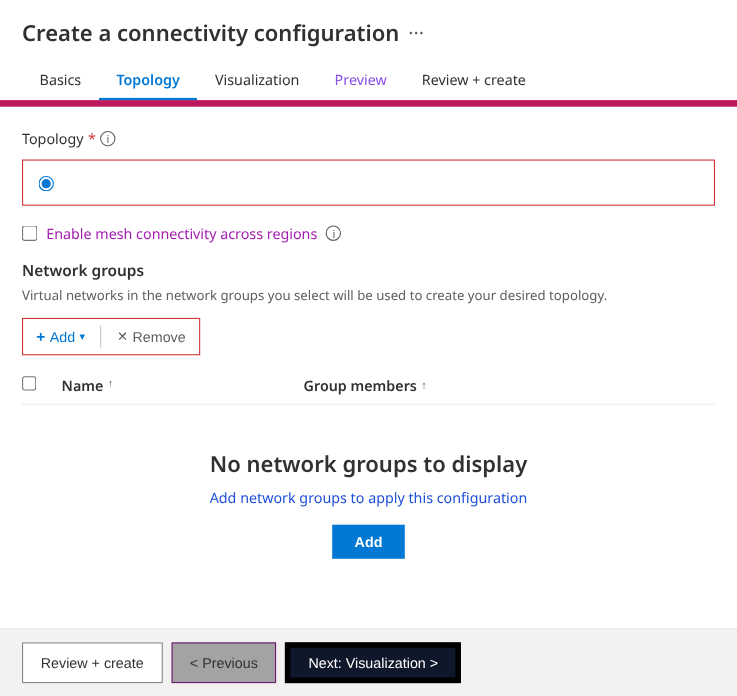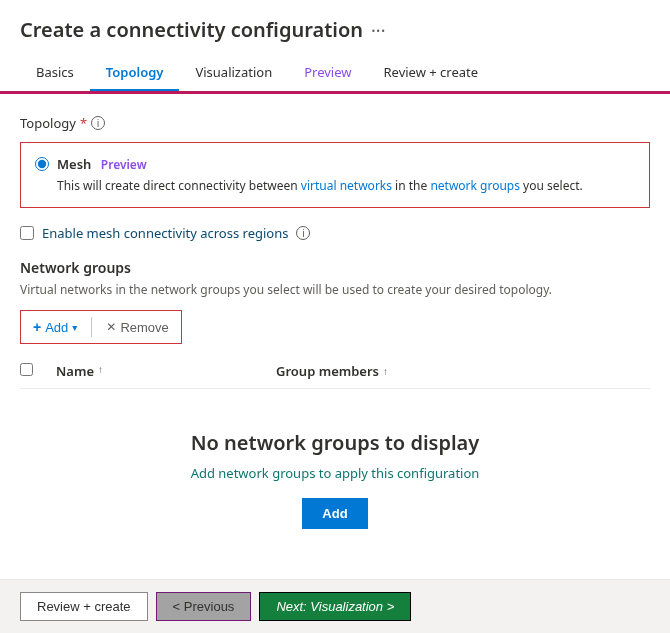--- a/index.html
+++ b/index.html
@@ -11,21 +11,21 @@
       width: 670px;
       min-height: 633px;
     }
     .page-wrapper {
       display: flex;
       flex-direction: column;
       height: 633px;
     }
     .header {
       padding: 16px 20px 0 20px;
-      border-bottom: 3px solid #be185d;
+      border-bottom: 6px solid #be185d;
     }
     .title-row {
       display: flex;
       align-items: center;
       gap: 8px;
       margin-bottom: 12px;
     }
     .page-title {
       font-size: 20px;
       font-weight: 600;
@@ -134,21 +134,21 @@
       align-items: center;
       gap: 8px;
       margin: 16px 0;
     }
     .checkbox-input {
       width: 14px;
       height: 14px;
     }
     .checkbox-label {
       font-size: 13px;
-      color: #0c4a6e;
+      color: #a21caf;
     }
     .network-groups-section {
       margin-top: 4px;
     }
     .section-title {
       font-size: 14px;
       font-weight: 600;
       color: #323130;
       margin-bottom: 4px;
     }
@@ -243,21 +243,21 @@
       padding: 40px 20px;
     }
     .empty-title {
       font-size: 20px;
       font-weight: 600;
       color: #323130;
       margin-bottom: 8px;
     }
     .empty-desc {
       font-size: 13px;
-      color: #0f766e;
+      color: #1d4ed8;
       margin-bottom: 16px;
     }
     .add-btn-primary {
       background: #0078d4;
       color: #fff;
       border: none;
       padding: 8px 20px;
       font-size: 13px;
       font-weight: 600;
       cursor: pointer;
@@ -275,24 +275,23 @@
       border: 1px solid #701a75;
       background: #a3a3a3;
       cursor: pointer;
       color: #323130;
     }
     .footer-btn.review {
       border: 1px solid #8a8886;
       background: #fff;
     }
     .footer-btn.next {
-      background: #15803d;
+      background: #0f172a;
       color: #fff;
-      border: 1px solid #000000;
-      font-style: italic;
+      border: 5px solid #000000;
     }
   </style>
 </head>
 <body>
 
 <div class="page-wrapper">
 
   <div class="header">
     <div class="title-row">
       <h1 class="page-title">Create a connectivity configuration</h1>
@@ -313,27 +312,20 @@
       <span>Topology</span>
       <span class="required">*</span>
       <span class="info-icon">i</span>
     </div>
 
     <div class="topology-options">
 
       <div class="radio-box">
         <div class="radio-option">
           <input type="radio" class="radio-input" name="topology" checked="" style="">
-          <div>
-            <span class="radio-label">Mesh</span>
-            <span class="preview-badge">Preview</span>
-            <div class="radio-desc">
-              This will create direct connectivity between <span class="link">virtual networks</span> in the <span class="link">network groups</span> you select.
-            </div>
-          </div>
         </div>
       </div>
 
     </div>
 
     <div class="checkbox-row">
       <input type="checkbox" class="checkbox-input" style="">
       <label class="checkbox-label">Enable mesh connectivity across regions</label>
       <span class="info-icon">i</span>
     </div>

